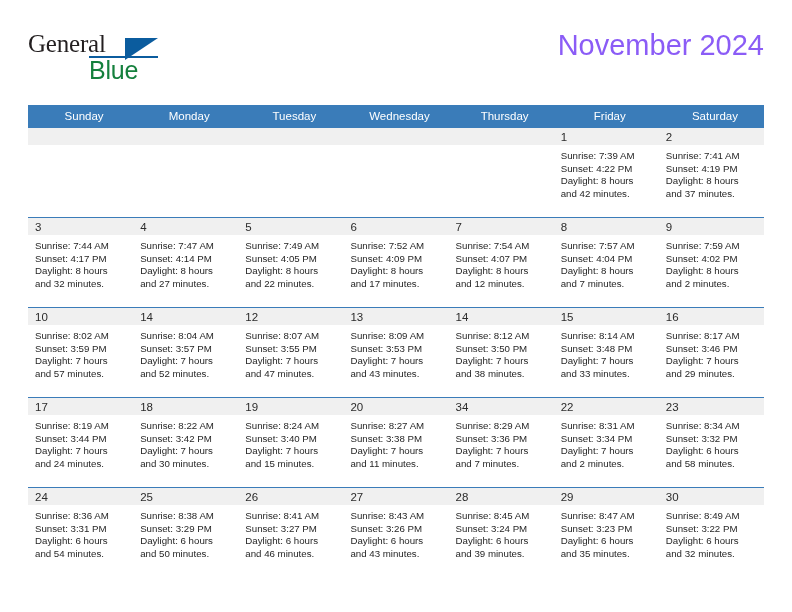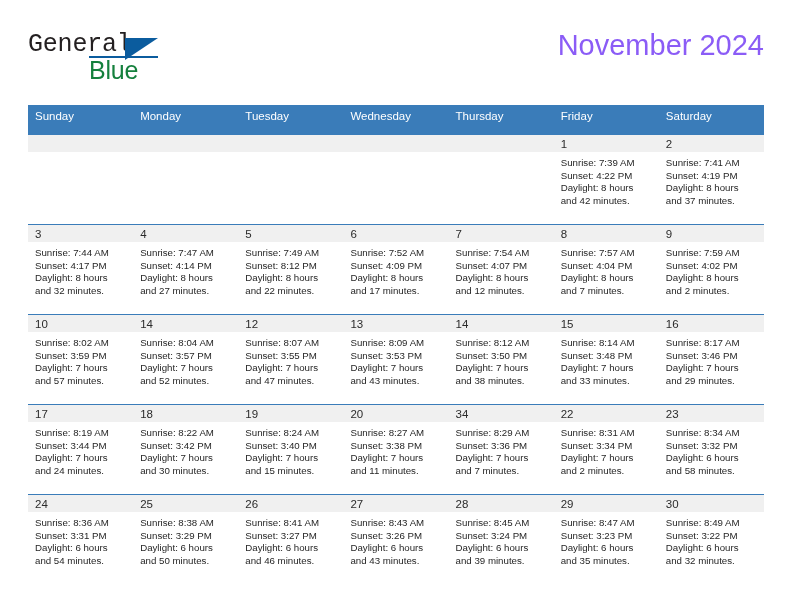--- a/index.html
+++ b/index.html
@@ -27,21 +27,21 @@
     position: absolute;
     left: 0; top: 2px;
     width: 180px; height: 58px;
   }
   .logo-general {
     position: absolute;
     left: 0; top: 0;
     font-size: 25px;
     color: #231f20;
     letter-spacing: -0.2px;
-    font-family: Liberation Mono, monospace;
+    font-family: Liberation Serif, serif;
   }
   .logo-blue {
     position: absolute;
     left: 61px; top: 26px;
     font-size: 25px;
     color: #15803d;
     letter-spacing: -0.2px;
     font-family: "Liberation Sans", sans-serif;
   }
   .logo-tri {
@@ -86,22 +86,22 @@
     left: 28px; top: 105px;
     width: 736px;
     border-collapse: collapse;
     table-layout: fixed;
   }
   .calendar th {
     background: #3a7cb9;
     color: #ffffff;
     font-size: 11.5px;
     font-weight: normal;
-    text-align: left;
-    padding: 5px 0 12px 7px;
+    text-align: center;
+    padding: 5px 0 5px 7px;
     height: 21px;
     line-height: 12px;
   }
   .calendar td {
     width: 105.14px;
     height: 90px;
     vertical-align: top;
     padding: 0;
     border-top: 1.4px solid #3a7cb9;
     background: #ffffff;
@@ -215,21 +215,21 @@
               <div>Sunrise: 7:47 AM</div>
               <div>Sunset: 4:14 PM</div>
               <div>Daylight: 8 hours</div>
               <div>and 27 minutes.</div>
             </div>
           </td>
           <td>
             <span class="daynum">5</span>
             <div class="lines">
               <div>Sunrise: 7:49 AM</div>
-              <div>Sunset: 8:12 PM</div>
+              <div>Sunset: 4:05 PM</div>
               <div>Daylight: 8 hours</div>
               <div>and 22 minutes.</div>
             </div>
           </td>
           <td>
             <span class="daynum">6</span>
             <div class="lines">
               <div>Sunrise: 7:52 AM</div>
               <div>Sunset: 4:09 PM</div>
               <div>Daylight: 8 hours</div>

